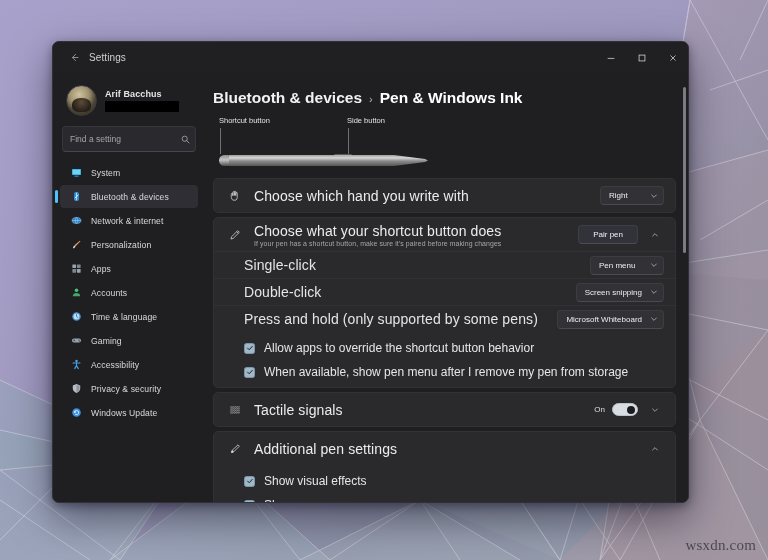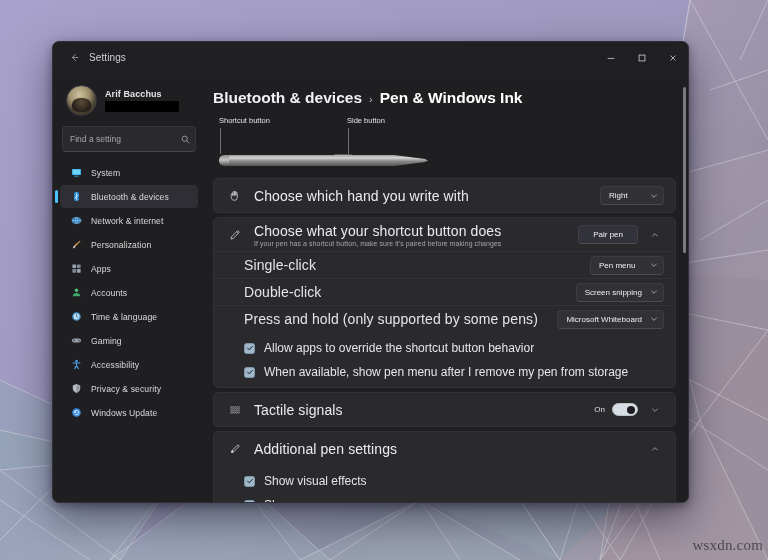--- a/index.html
+++ b/index.html
@@ -17,21 +17,21 @@
     background: linear-gradient(150deg,
         #a49ec8 0%, #a9a2cb 22%, #b0a7cd 38%,
         #a49fc4 52%, #8f95ad 66%, #8f99ab 78%,
         #9aa3b2 88%, #a0a7b4 100%);
     overflow: hidden;
   }
   #wallpaper-poly { position: absolute; inset: 0; }
 
   .watermark {
     position: absolute;
-    right: 5px; bottom: 6px;
+    right: 12px; bottom: 6px;
     font-family: "Liberation Serif", serif;
     font-size: 15px;
     color: #2b2b33;
     opacity: .72;
     letter-spacing: .2px;
   }
 
   
   #settings-window {
     position: absolute;

